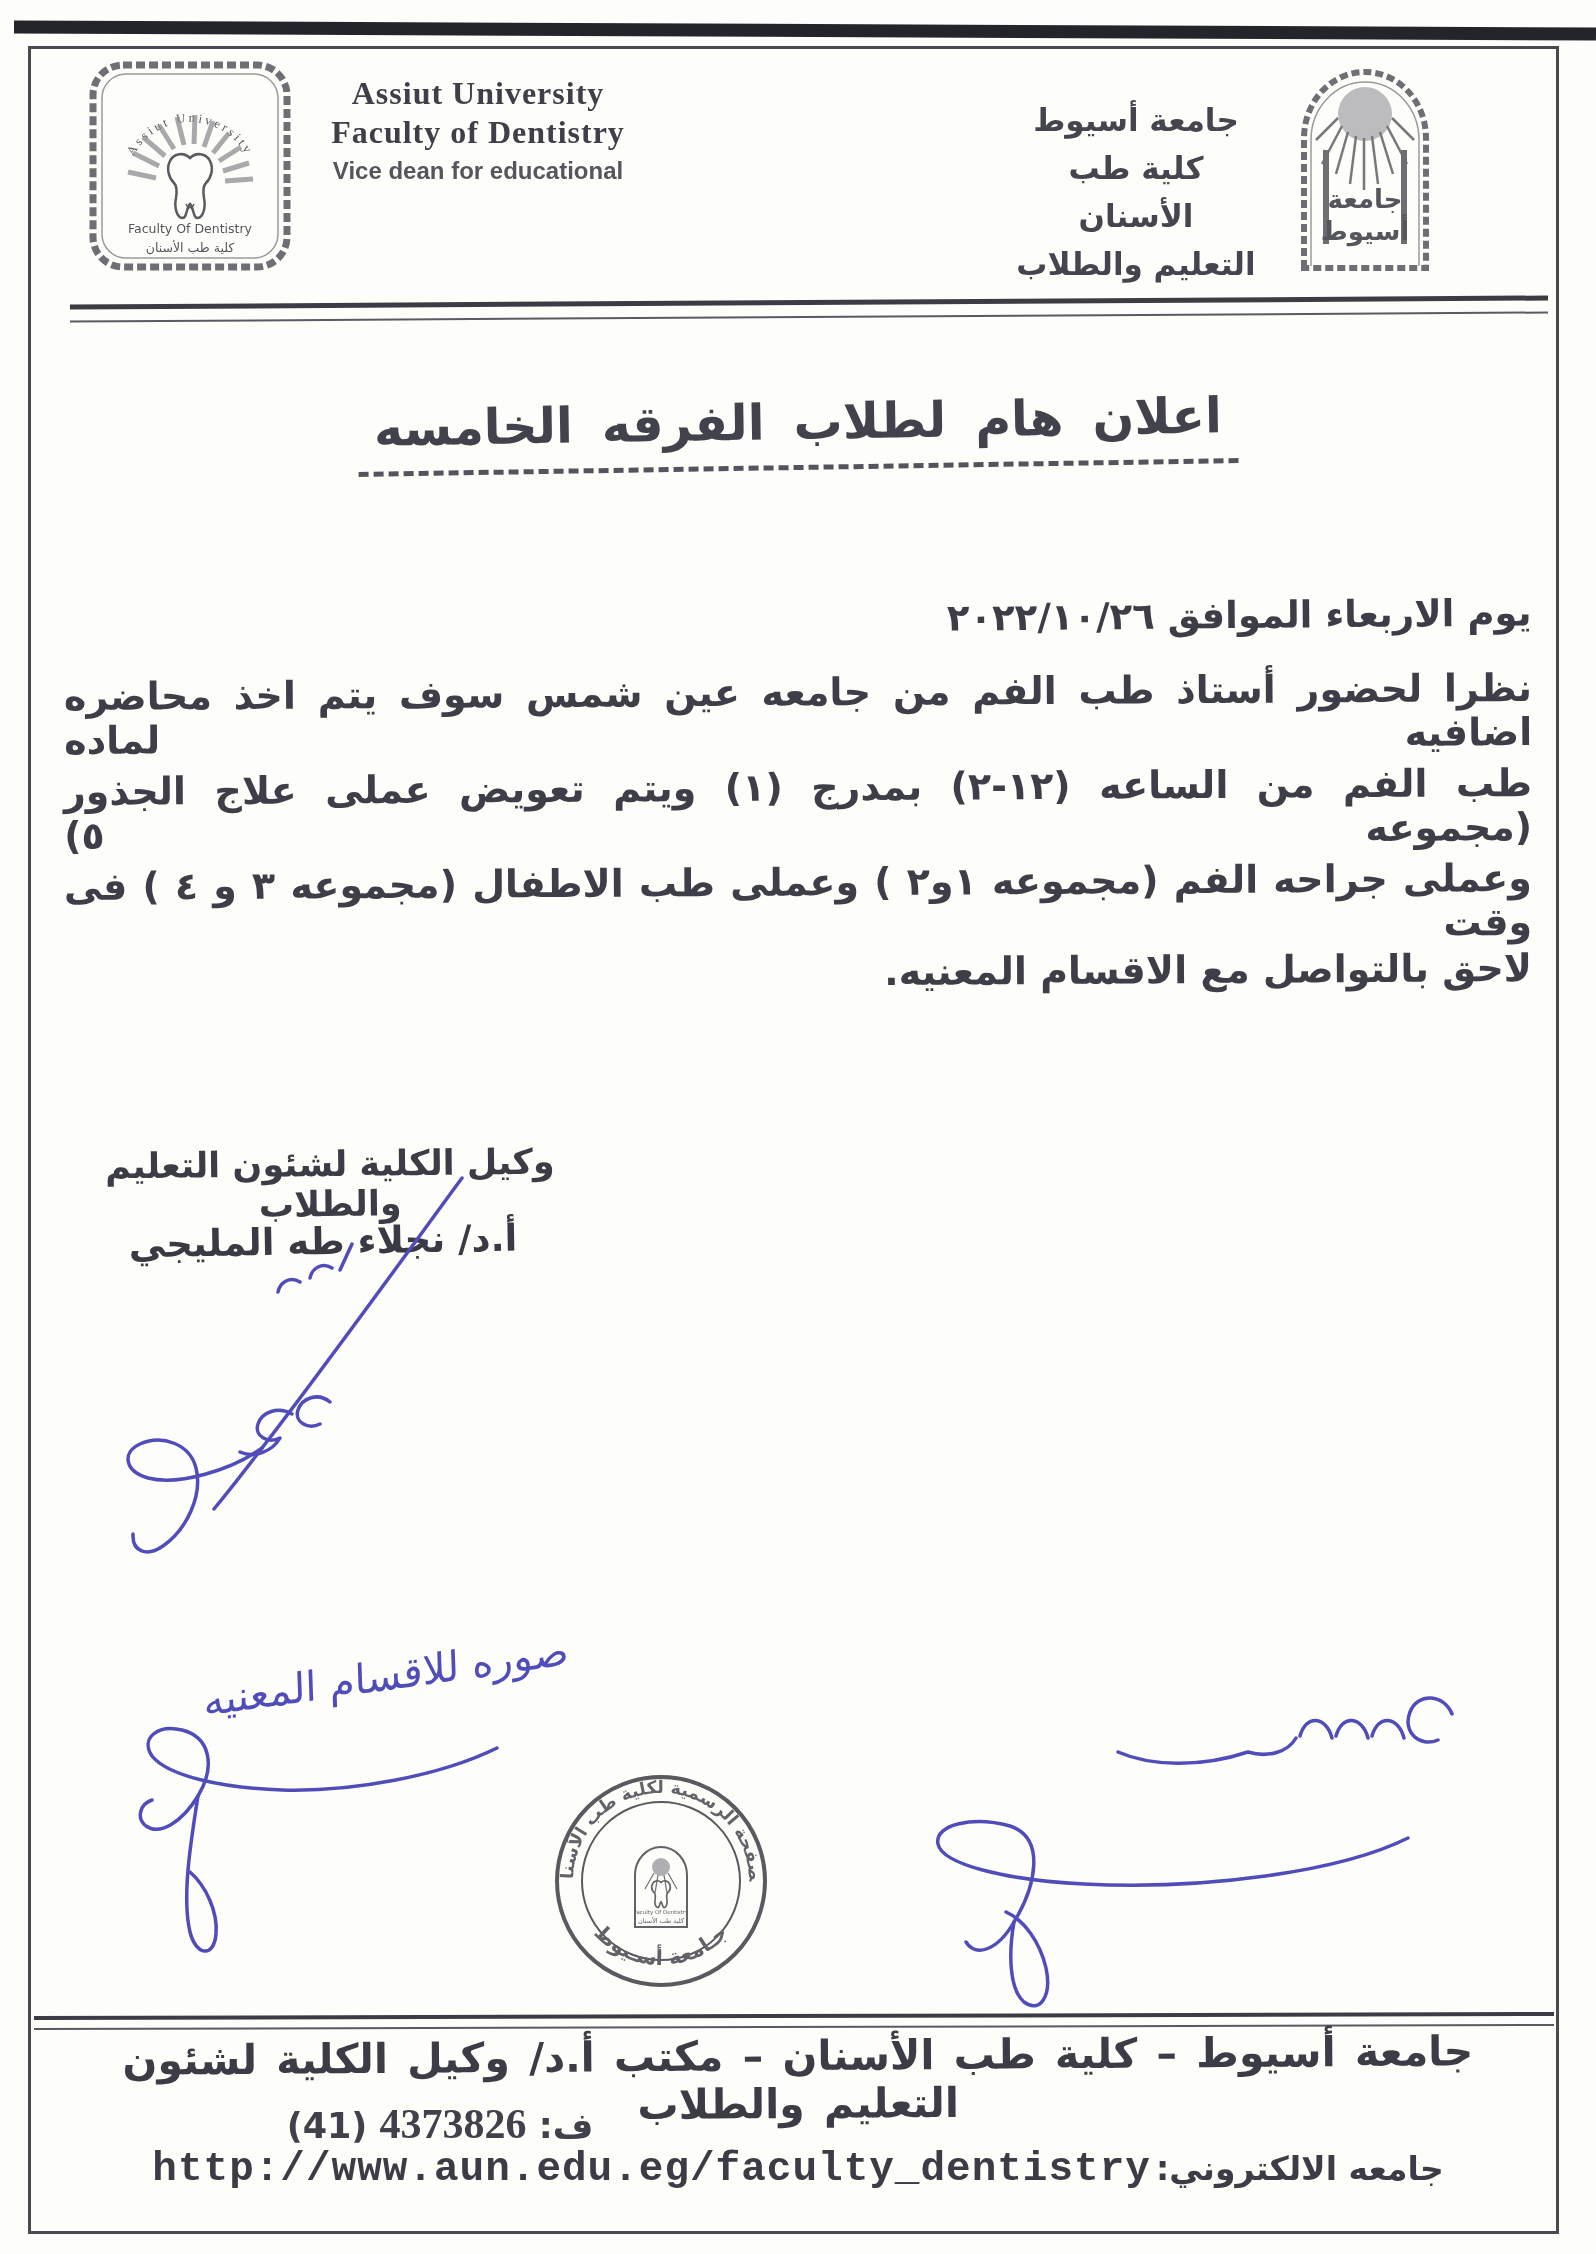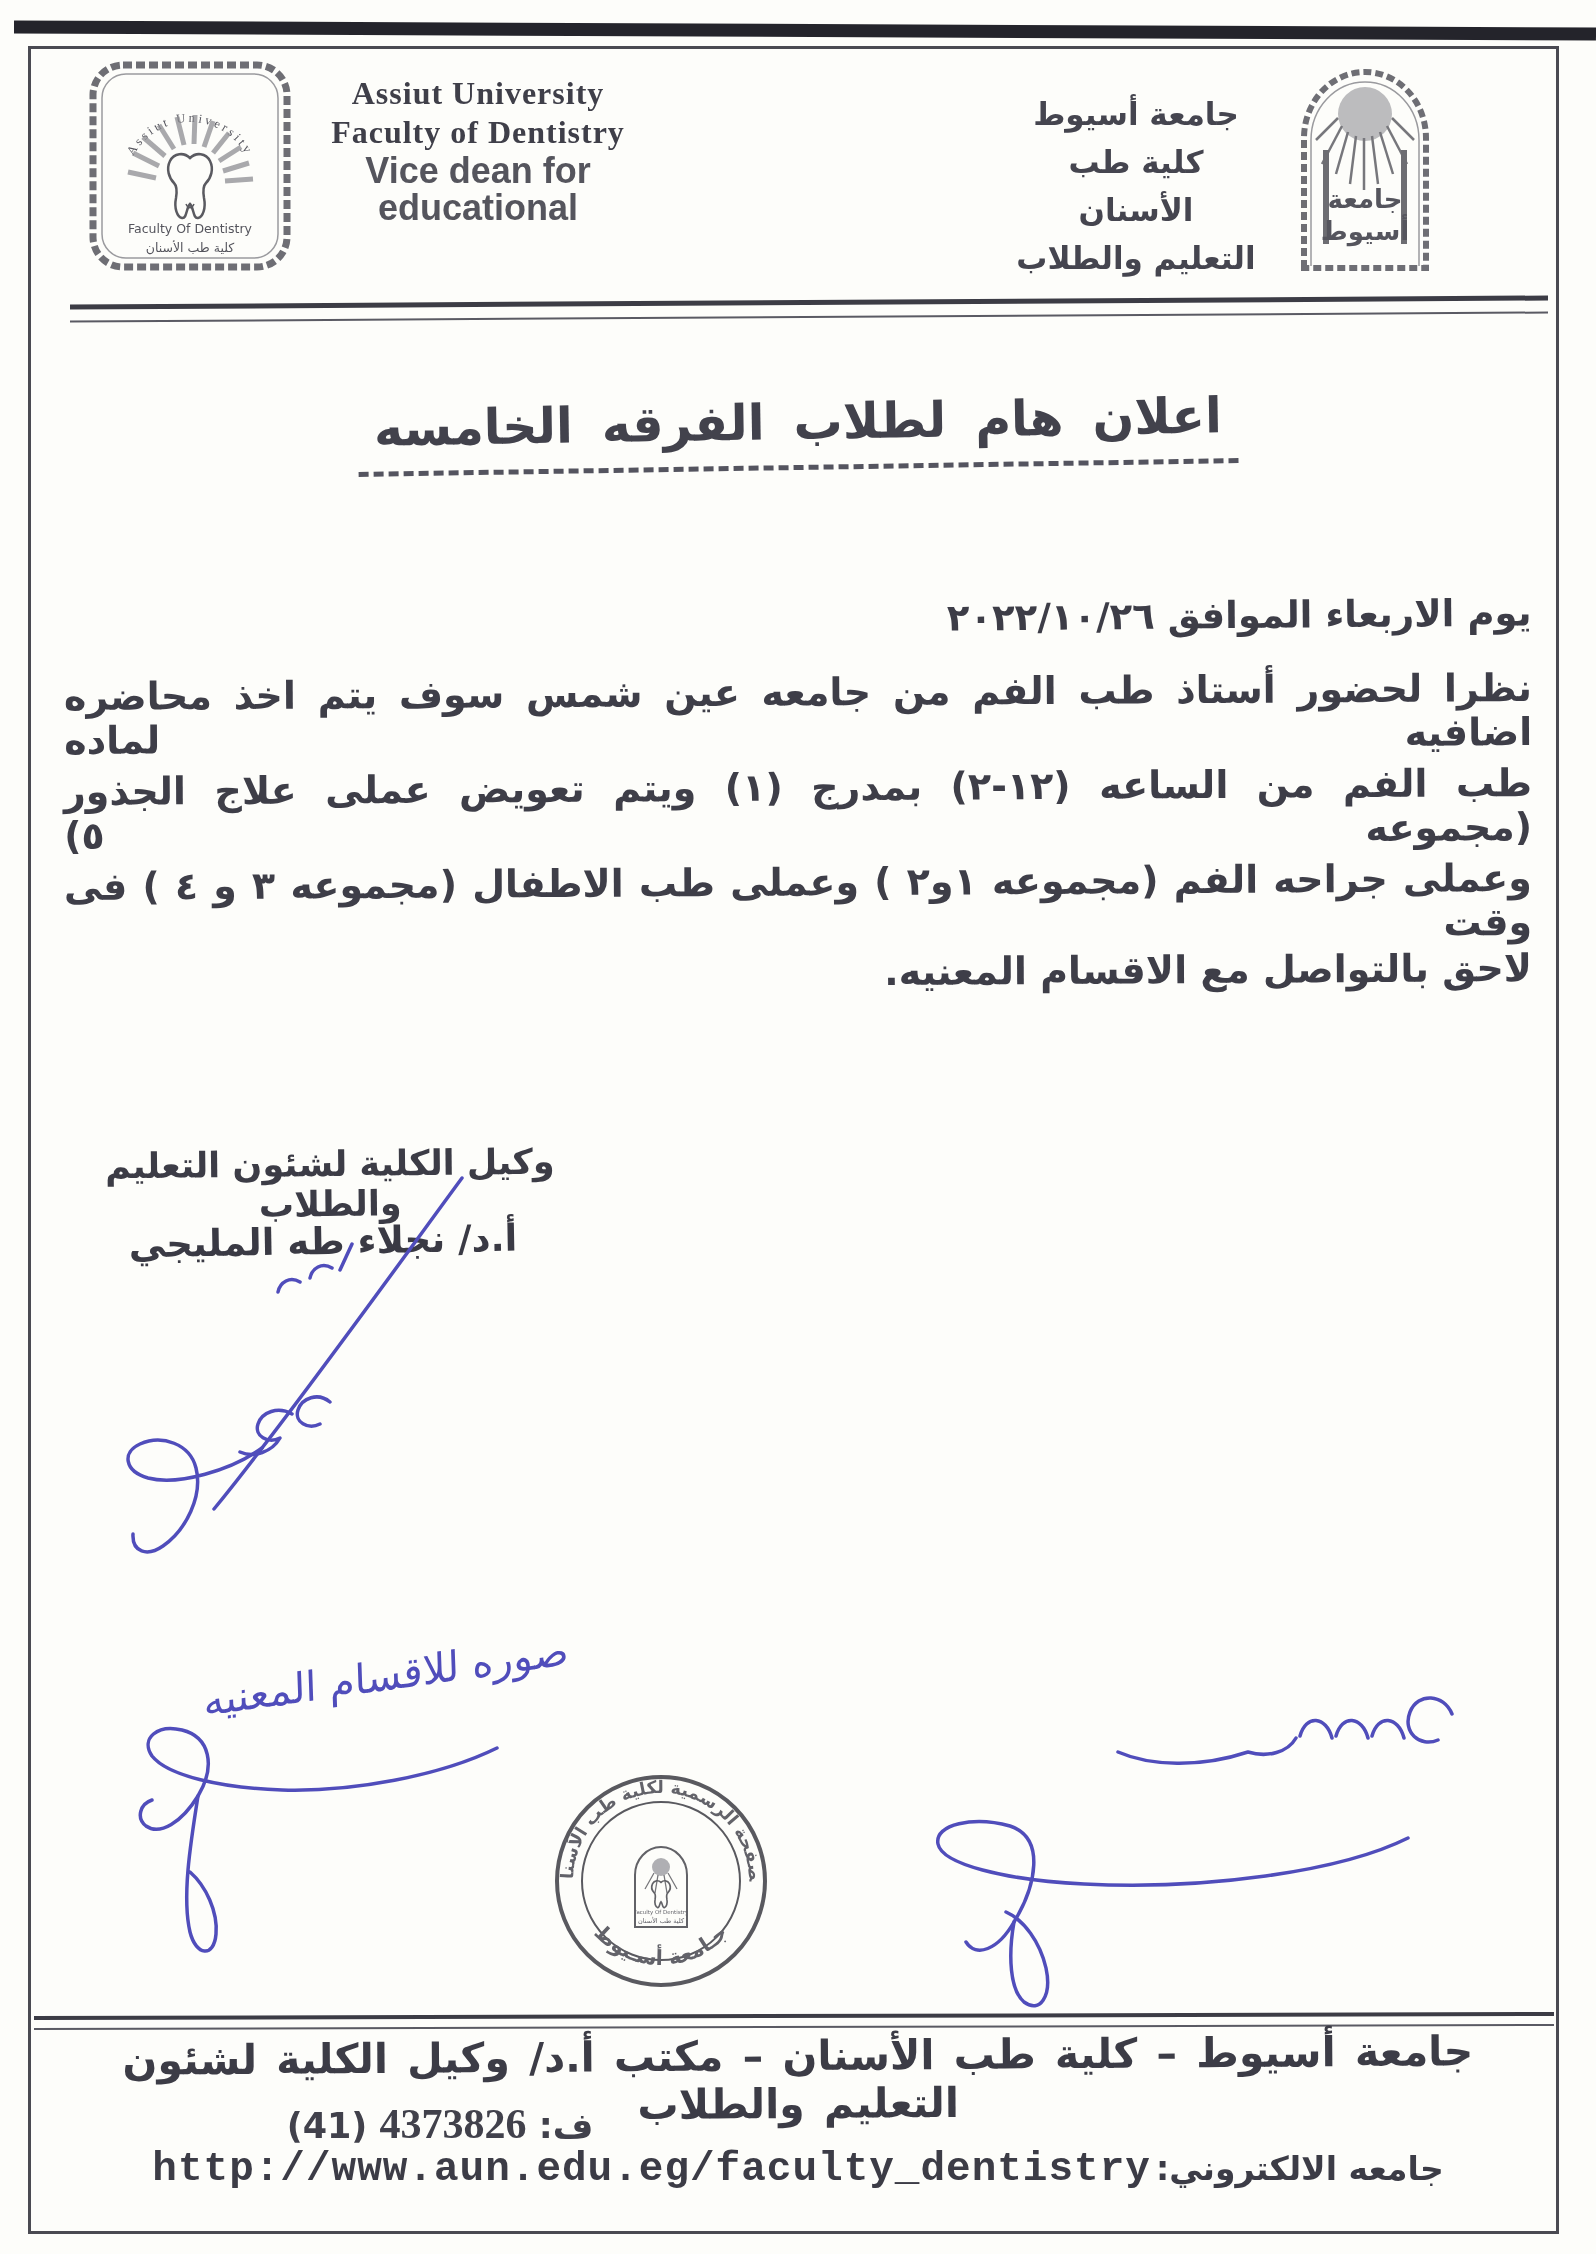--- a/index.html
+++ b/index.html
@@ -11,22 +11,22 @@
   .divider{position:absolute;left:70px;width:1478px;background:#3c3c45;}
   .d1{top:300px;height:5px;transform:rotate(-.35deg);}
   .d2{top:316px;height:2px;background:#5a5a63;transform:rotate(-.35deg);}
   .fd1{top:2014px;height:4px;left:34px;width:1520px;transform:rotate(-.15deg);}
   .fd2{top:2026px;height:2px;background:#5a5a63;left:34px;width:1520px;transform:rotate(-.15deg);}
   
   .emblem-left{position:absolute;left:88px;top:60px;width:204px;height:212px;}
   .emblem-right{position:absolute;left:1290px;top:56px;width:150px;height:218px;}
   .head-en{position:absolute;left:268px;top:74px;width:420px;text-align:center;}
   .en-serif{font-family:"Liberation Serif",serif;font-size:32px;font-weight:bold;color:#3f3f49;letter-spacing:1px;line-height:39px;}
-  .en-sans{font-family:"Liberation Sans",sans-serif;font-size:36px;font-weight:bold;color:#55555d;line-height:37px;text-align:center;}
-  .head-ar{position:absolute;left:1008px;top:90px;width:256px;text-align:center;direction:rtl;
+  .en-sans{font-family:"Liberation Sans",sans-serif;font-size:24px;font-weight:bold;color:#55555d;line-height:37px;text-align:center;}
+  .head-ar{position:absolute;left:1008px;top:96px;width:256px;text-align:center;direction:rtl;
            font-size:31px;font-weight:bold;color:#45454f;line-height:48px;}
   
   .title{position:absolute;left:0;right:0;top:394px;text-align:center;transform:rotate(-.9deg);}
   .title span{display:inline-block;font-size:49px;font-weight:bold;color:#42424c;word-spacing:12px;
               padding:0 16px 14px 16px;border-bottom:5px dashed #54545f;direction:rtl;}
   
   .date{position:absolute;right:64px;top:594px;direction:rtl;font-size:37px;font-weight:bold;color:#3d3d47;transform:rotate(-.5deg);}
   .bline{position:absolute;left:64px;right:64px;direction:rtl;font-size:38px;font-weight:bold;color:#3e3e48;
          transform:rotate(-.35deg);transform-origin:right center;}
   .justify{text-align:justify;text-align-last:justify;}

